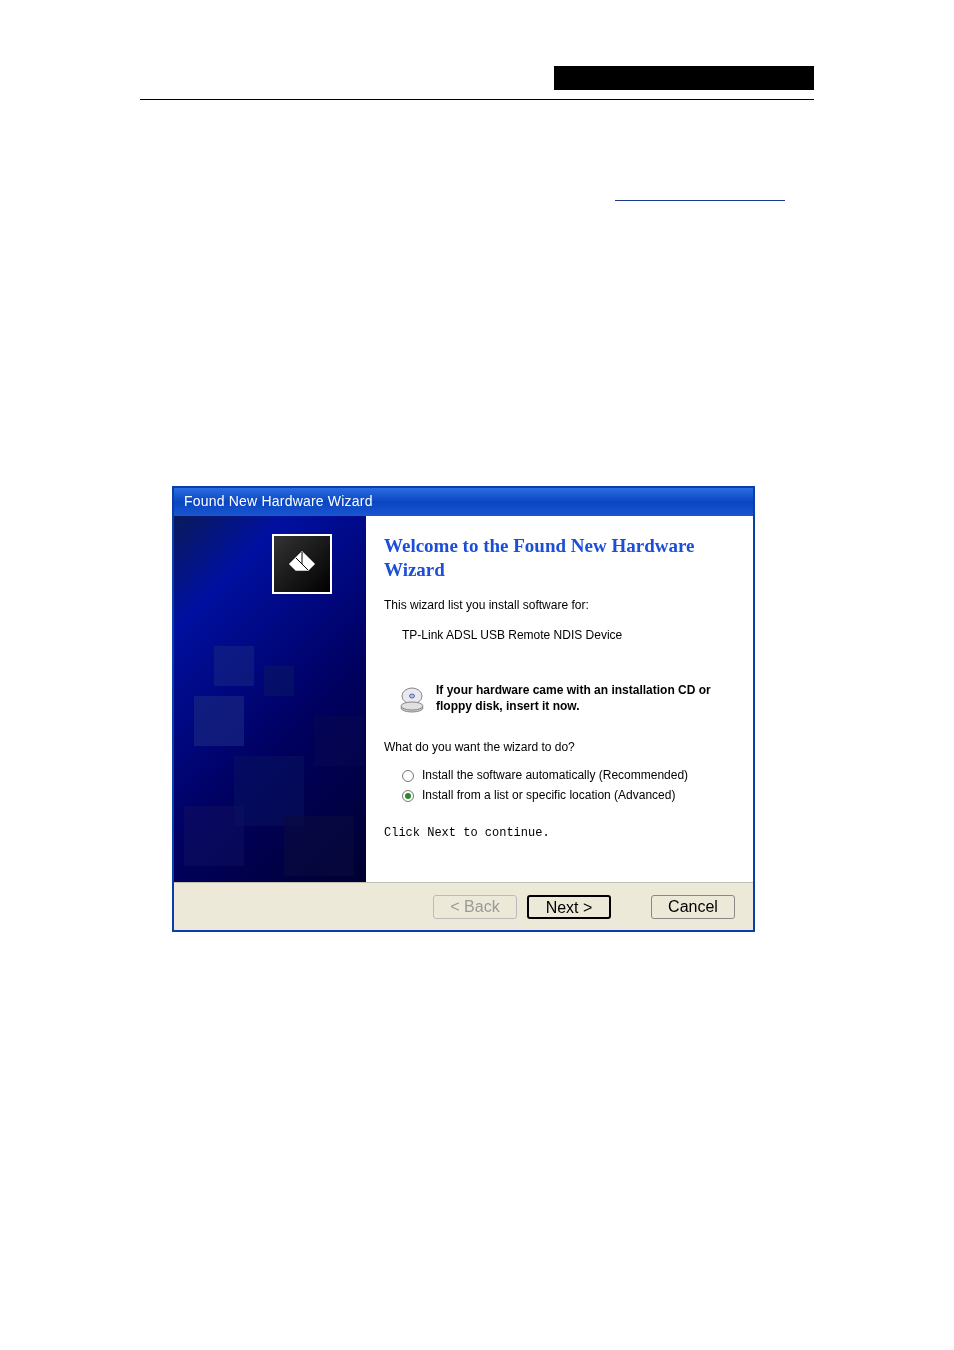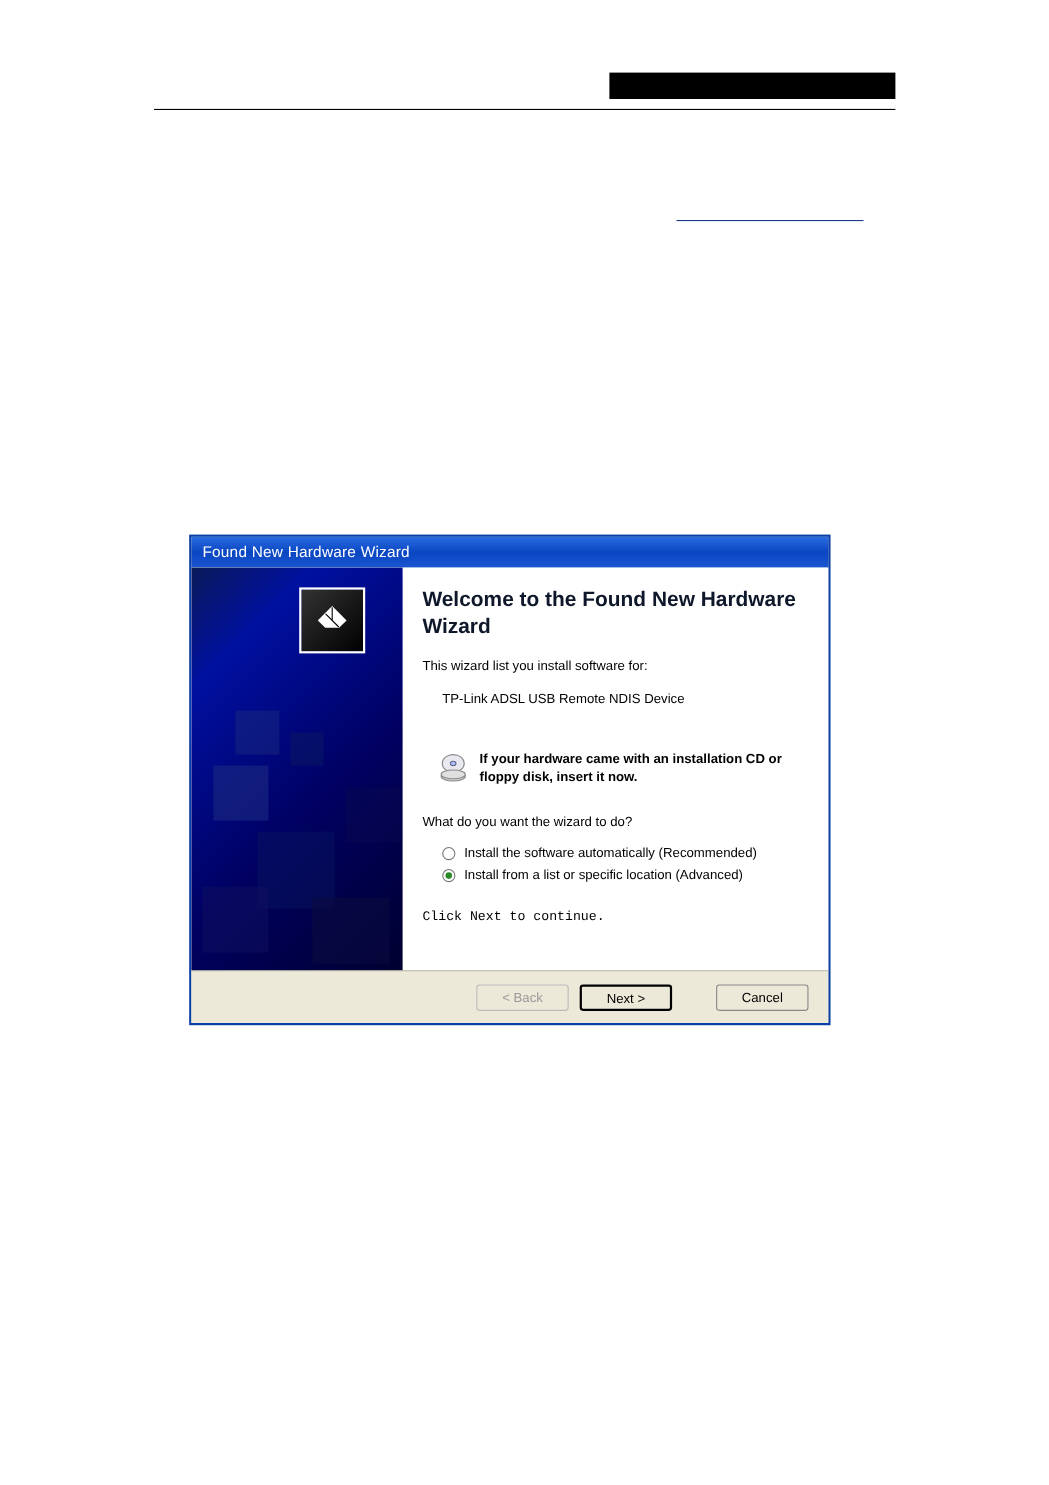--- a/index.html
+++ b/index.html
@@ -80,32 +80,32 @@
       align-items: center;
       justify-content: center;
     }
     .content {
       flex: 1;
       padding: 18px 22px 10px 18px;
       color: #000;
       font-size: 12px;
     }
     .welcome-title {
-      font-family: Liberation Sans, sans-serif;
+      font-family: Liberation Serif, serif;
       font-size: 19px;
       font-weight: bold;
-      color: #0f172a;
+      color: #1d4ed8;
       line-height: 1.25;
       margin-bottom: 16px;
     }
     .helptext { margin-bottom: 16px; }
     .device-name { margin-left: 18px; margin-bottom: 40px; }
     .cd-row {
       display: flex;
-      align-items: center;
+      align-items: flex-end;
       gap: 10px;
       margin-bottom: 26px;
       margin-left: 14px;
     }
     .cd-icon { width: 28px; height: 28px; flex-shrink: 0; }
     .cd-text { font-weight: bold; font-size: 12px; line-height: 1.35; }
     .prompt { margin-bottom: 14px; }
     .radio-row {
       display: flex;
       align-items: flex-end;
@@ -140,21 +140,21 @@
       gap: 10px;
       padding-right: 18px;
     }
     .btn {
       width: 84px;
       height: 24px;
       background: #ece9d8;
       border: 1px solid #888;
       border-radius: 3px;
       font-family: Tahoma, Arial, sans-serif;
-      font-size: 12px;
+      font-size: 16px;
       text-align: center;
       line-height: 22px;
       cursor: pointer;
     }
     .btn-disabled {
       color: #999;
       border-color: #bbb;
       cursor: default;
     }
     .btn-default {

